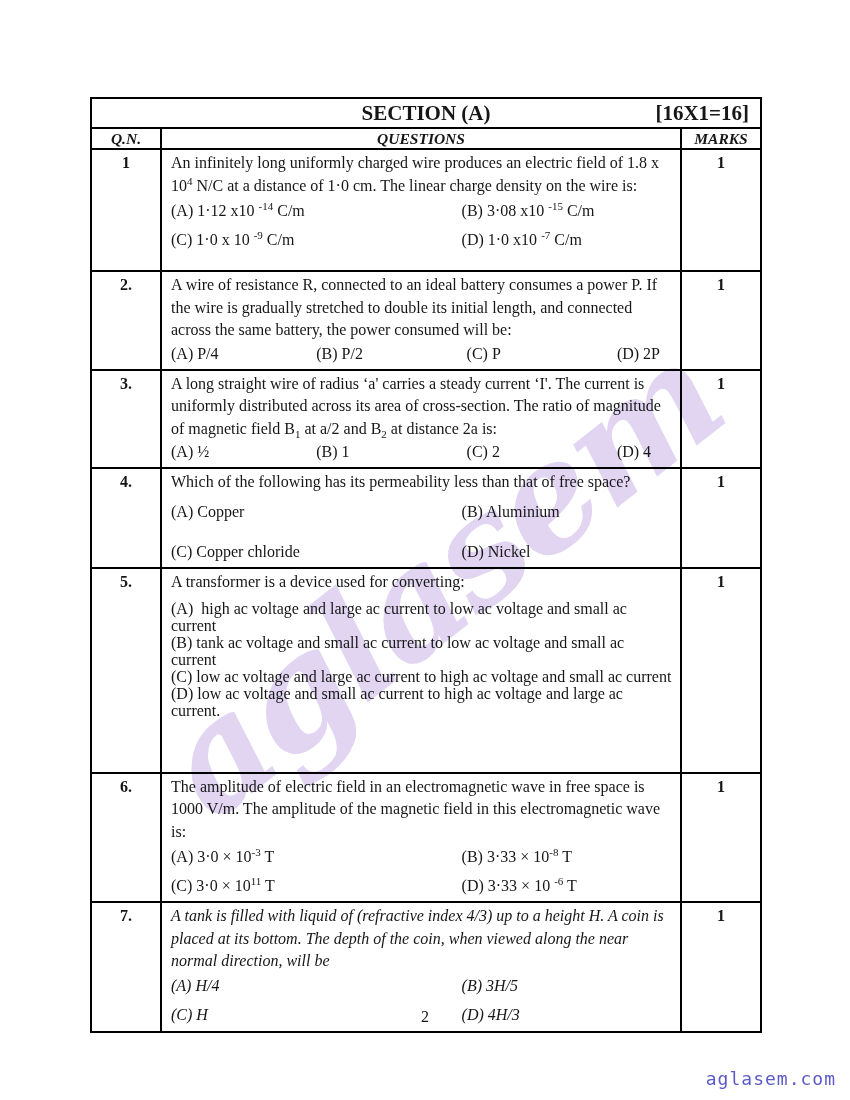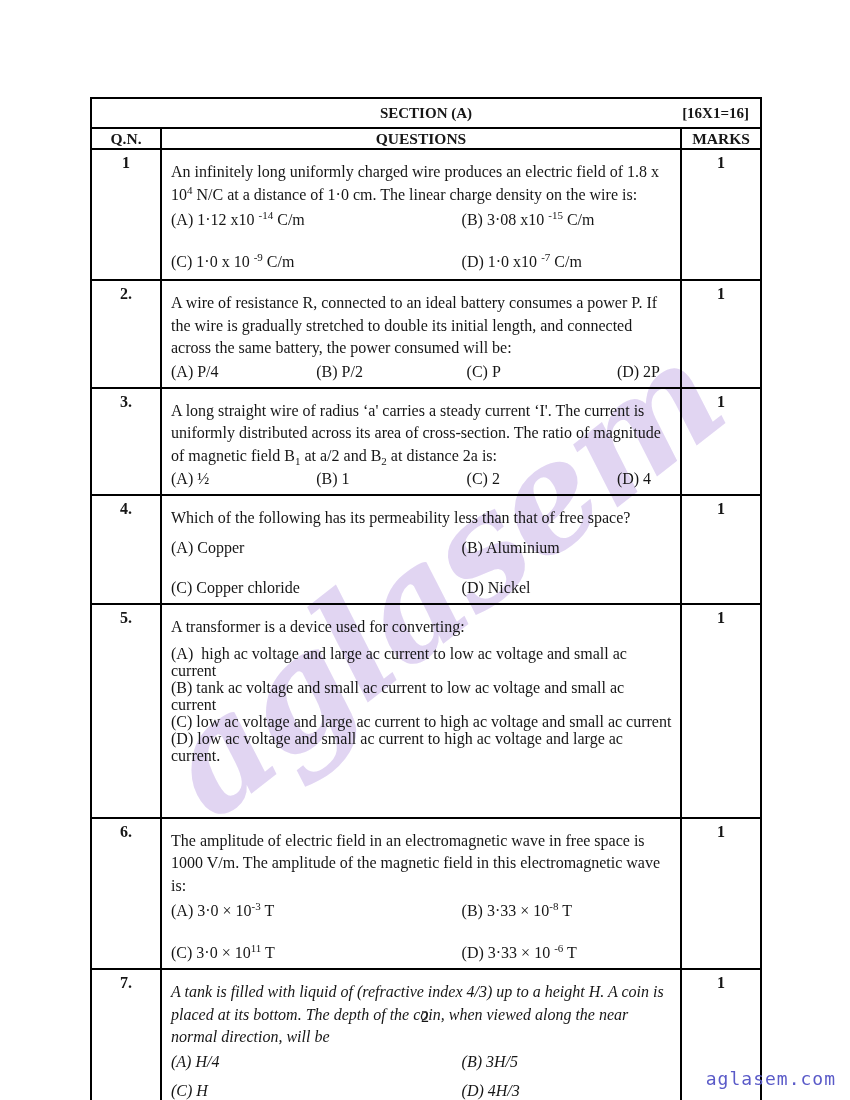--- a/index.html
+++ b/index.html
@@ -38,53 +38,54 @@
   table.exam-table td, table.exam-table th {
     border: 2px solid #000;
     vertical-align: top;
     background: transparent;
   }
   .section-row td { padding: 0; }
   .section-band {
     position: relative;
     text-align: center;
     font-weight: bold;
-    font-size: 15px;
+    font-size: 21px;
     line-height: 26px;
     padding: 1px 2px;
   }
   .section-marks {
     position: absolute;
     right: 11px; top: 1px;
   }
   .head-row th {
     font-weight: bold;
     font-size: 15.5px;
     text-align: center;
     line-height: 17px;
     padding: 1px 0;
+    font-style: italic;
   }
   .col-qn   { width: 70px; }
   .col-q    { width: 520px; }
   .col-mk   { width: 80px; }
   td.qn, td.marks {
     text-align: center;
     font-weight: bold;
     font-size: 16px;
     padding-top: 4px;
   }
-  td.qcell { padding: 11px 8px 4px 9px; }
+  td.qcell { padding: 2px 8px 4px 9px; }
   .qbody { font-size: 16px; }
   .qtext { line-height: 22.5px; }
   .opt { line-height: 22px; }
   .opts { margin-top: 3px; }
   .opts-2col {
     display: grid;
     grid-template-columns: 58% 42%;
-    row-gap: 20px;
+    row-gap: 7px;
   }
   .opts-2col.spaced { row-gap: 18px; margin-top: 7px; }
   .opts-2col.tight  { row-gap: 7px; margin-top: 2px; }
   .opts-4col {
     display: grid;
     grid-template-columns: 29% 30% 30% 11%;
     margin-top: 1px;
   }
   .opts-stack { margin-top: 7px; }
   .opts-stack .opt { display: block; line-height: 17px; }

